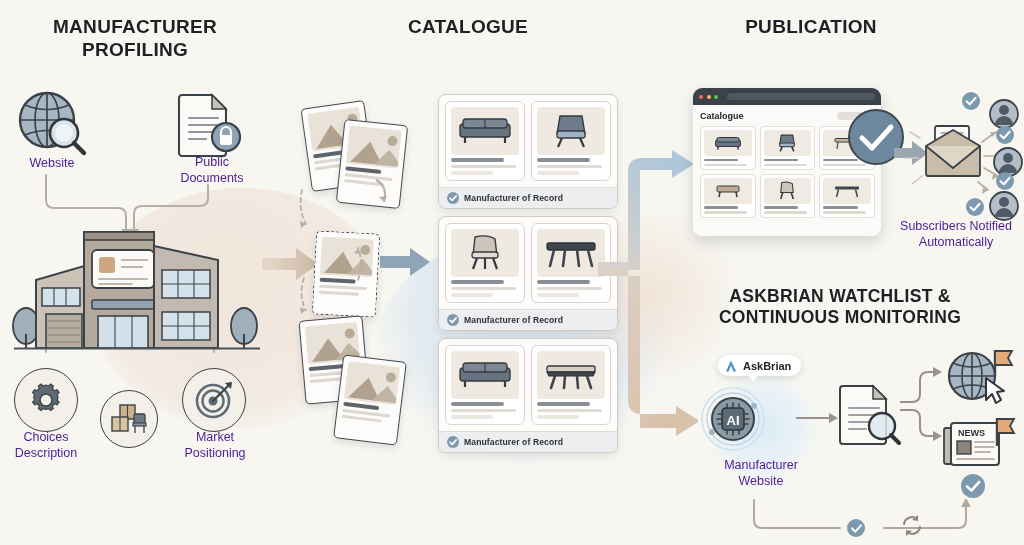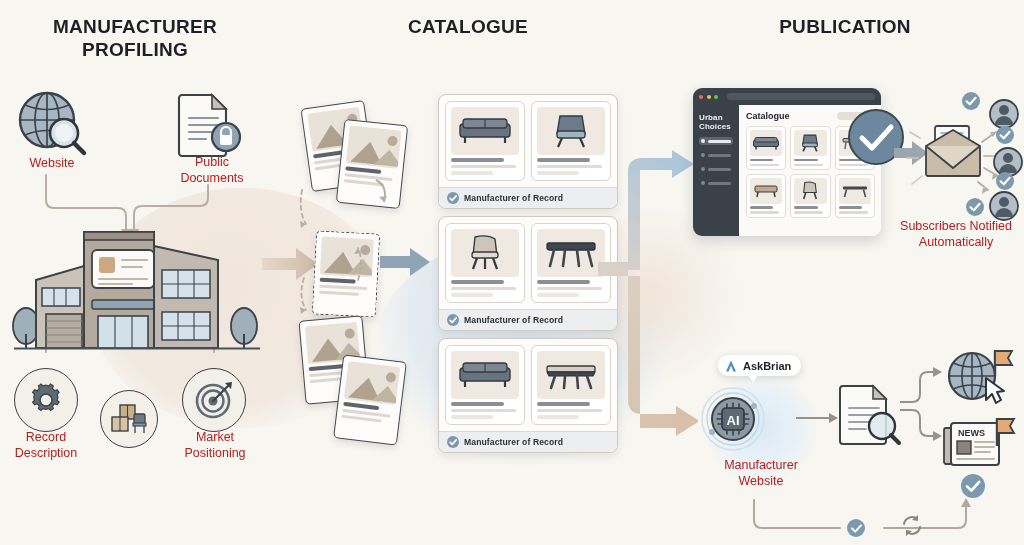--- a/index.html
+++ b/index.html
@@ -23,26 +23,26 @@
   .blob-ab    { left: 706px; top: 372px; width: 112px; height: 112px;
                 background: radial-gradient(circle at 50% 50%, #dceaf4 0%, #e8f1f7 45%, rgba(240,246,250,0) 72%); }
 
   
   .sec-title {
     position: absolute; text-align: center; font-weight: 700;
     font-size: 19px; letter-spacing: .3px; line-height: 1.22; color: #1d2024;
   }
   #t-mfg  { left: 10px;  top: 15px;  width: 250px; }
   #t-cat  { left: 332px; top: 15px;  width: 272px; }
-  #t-pub  { left: 726px; top: 15px;  width: 238px; }
+  #t-pub  { left: 692px; top: 15px;  width: 238px; }
   #t-ask  { left: 690px; top: 286px; width: 300px; font-size: 17.5px; }
 
   .cap {
     position: absolute; text-align: center; font-size: 12.5px;
-    line-height: 1.24; color: #b91c1c;
+    line-height: 1.24; color: #4c1d95;
   }
 
   
   svg { display: block; overflow: visible; }
   .abs { position: absolute; }
 
   
   .circ-icon {
     position: absolute; border-radius: 50%;
     background: #f3efe9; border: 1.6px solid #3b3f44;
@@ -154,20 +154,24 @@
   <div class="sec-title" id="t-mfg">
     <div>MANUFACTURER</div>
     <div>PROFILING</div>
   </div>
   <div class="sec-title" id="t-cat">
     <div>CATALOGUE</div>
   </div>
   <div class="sec-title" id="t-pub">
     <div>PUBLICATION</div>
   </div>
+  <div class="sec-title" id="t-ask">
+    <div>ASKBRIAN WATCHLIST &amp;</div>
+    <div>CONTINUOUS MONITORING</div>
+  </div>
 
   <svg class="abs" style="left:0;top:80px;width:300px;height:300px">
     <g fill="none" stroke="#b7aea4" stroke-width="2" stroke-linecap="round" stroke-linejoin="round">
       <path d="M46 95 L46 120 Q46 128 54 128 L118 128 Q126 128 126 136 L126 150"></path>
       <path d="M208 105 L208 118 Q208 126 200 126 L142 126 Q134 126 134 134 L134 150"></path>
       <path d="M46 272 L46 256 Q46 248 54 248 L120 248 Q128 248 128 240 L128 228"></path>
       <path d="M129 268 L129 228"></path>
       <path d="M214 272 L214 256 Q214 248 206 248 L140 248 Q132 248 132 240 L132 228"></path>
     </g>
     <g fill="#b7aea4">
@@ -285,21 +289,21 @@
     <path d="M0 14 H34 V4 L56 20 L34 36 V26 H0 z" fill="url(#gA)"></path>
   </svg>
 
   <div class="circ-icon" style="left:14px;top:368px;width:64px;height:64px">
     <svg width="36" height="36" viewBox="0 0 36 36">
       <path d="M18 2 l3.4 1 1.9 -2.1 2.9 2.2 -1 2.7 2.4 2.4 2.7 -1 2.2 2.9 -2.1 1.9 .9 3.3 -.9 3.3 2.1 1.9 -2.2 2.9 -2.7 -1 -2.4 2.4 1 2.7 -2.9 2.2 -1.9 -2.1 -3.3 .9 -3.3 -.9 -1.9 2.1 -2.9 -2.2 1 -2.7 -2.4 -2.4 -2.7 1 -2.2 -2.9 2.1 -1.9 -.9 -3.3 .9 -3.3 -2.1 -1.9 2.2 -2.9 2.7 1 2.4 -2.4 -1 -2.7 2.9 -2.2 1.9 2.1 z" transform="scale(.92) translate(1.3,1.3)" fill="#5f6b73" stroke="#3b4248" stroke-width="1.3"></path>
       <circle cx="18" cy="18" r="6" fill="#f3efe9" stroke="#3b4248" stroke-width="1.6"></circle>
     </svg>
   </div>
   <div class="cap" style="left:0px;top:430px;width:92px">
-    <div>Record</div>
+    <div>Choices</div>
     <div>Description</div>
   </div>
 
   <div class="circ-icon" style="left:100px;top:390px;width:58px;height:58px">
     <svg width="38" height="34" viewBox="0 0 38 34">
       <rect x="10" y="3" width="15" height="14" fill="#cbb08a" stroke="#3b4248" stroke-width="1.4"></rect>
       <line x1="17.5" y1="3" x2="17.5" y2="17" stroke="#3b4248" stroke-width="1.1"></line>
       <rect x="2" y="15" width="16" height="14" fill="#d9c3a2" stroke="#3b4248" stroke-width="1.4"></rect>
       <line x1="10" y1="15" x2="10" y2="29" stroke="#3b4248" stroke-width="1.1"></line>
       <rect x="24" y="12" width="11" height="10" rx="1.5" fill="#6e7a84" stroke="#3b4248" stroke-width="1.3"></rect>
@@ -553,42 +557,20 @@
   </svg>
 
   <div class="browser">
     <div class="br-bar">
       <span class="dot" style="background:#ee6a5f"></span>
       <span class="dot" style="background:#f5bd4f"></span>
       <span class="dot" style="background:#61c554"></span>
       <span class="br-url"></span>
     </div>
     <div class="br-body">
-      <div class="br-side">
-        <div class="br-brand">
-          <div>Urban</div>
-          <div>Choices</div>
-        </div>
-        <div class="nav-row active">
-          <span class="nav-dot"></span>
-            <span class="nav-line"></span>
-        </div>
-        <div class="nav-row">
-          <span class="nav-dot"></span>
-            <span class="nav-line"></span>
-        </div>
-        <div class="nav-row">
-          <span class="nav-dot"></span>
-            <span class="nav-line"></span>
-        </div>
-        <div class="nav-row">
-          <span class="nav-dot"></span>
-            <span class="nav-line"></span>
-        </div>
-      </div>
       <div class="br-main">
         <div class="br-head">
           <span class="br-h1">Catalogue</span>
           <span class="br-pill"></span>
         </div>
         <div class="br-grid">
           <div class="br-card">
             <div class="br-thumb">
               <svg width="28" height="15" viewBox="0 0 56 30">
                   <rect x="3" y="8" width="50" height="13" rx="3" fill="#67737e" stroke="#343a40" stroke-width="2"></rect>

